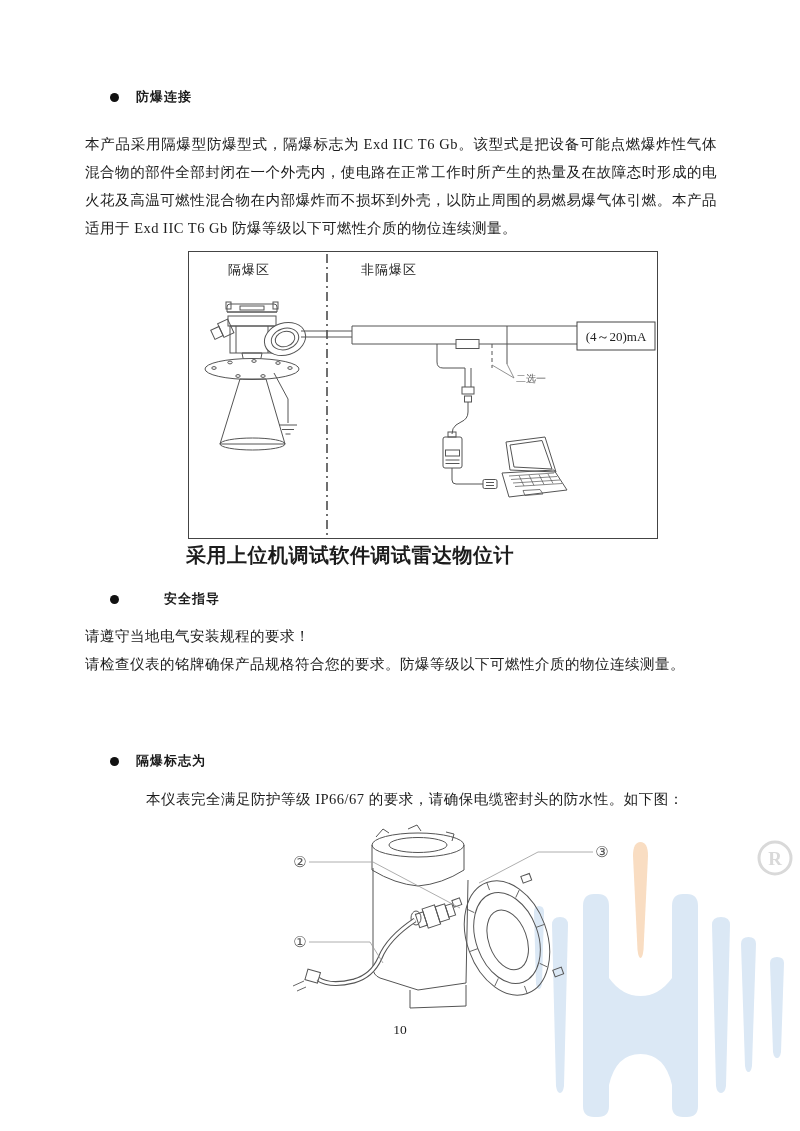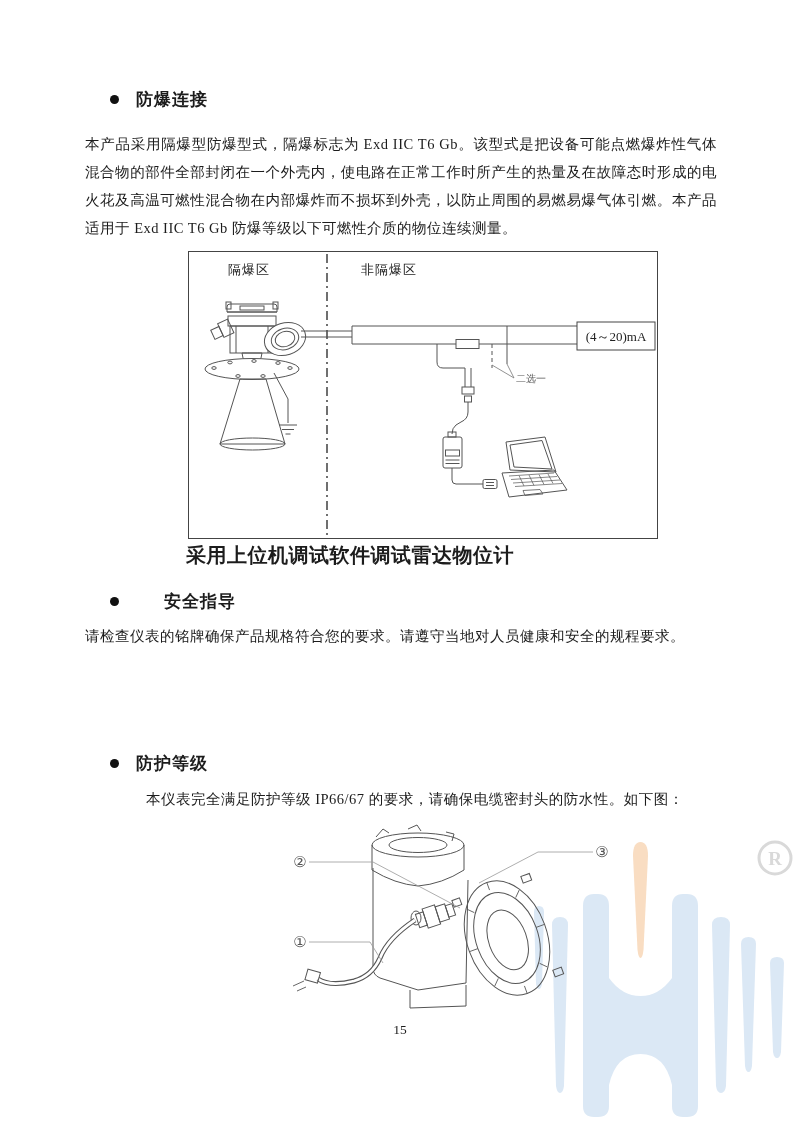--- a/index.html
+++ b/index.html
@@ -1,21 +1,21 @@
 <!DOCTYPE html>
 <html><head>
 <meta charset="utf-8">
 <style>
   html,body{margin:0;padding:0;background:#888;}
   .page{
     position:relative;width:800px;height:1131px;margin:0 auto;background:#ffffff;
     font-family:"Liberation Serif","DejaVu Serif",serif;color:#1c1c1c;overflow:hidden;
   }
   .abs{position:absolute;}
-  .heading{display:flex;align-items:center;gap:17px;font-size:17px;font-weight:600;letter-spacing:1px;}
+  .heading{display:flex;align-items:center;gap:17px;font-size:13px;font-weight:600;letter-spacing:1px;}
   .bullet{width:9px;height:9px;border-radius:50%;background:#111;flex:0 0 auto;}
   .para{font-size:14.5px;line-height:28px;text-align:justify;letter-spacing:0.5px;}
   .para p{margin:0;}
   .caption{font-size:20px;font-weight:700;font-family:"Liberation Sans","DejaVu Sans",sans-serif;letter-spacing:0.5px;}
   .pagenum{left:0;right:0;top:1022px;text-align:center;font-size:13.5px;}
   svg text{font-family:"Liberation Serif","DejaVu Serif",serif;}
   .content{position:relative;z-index:2;}
   .wm{z-index:1;}
 </style>
 </head>
@@ -136,26 +136,27 @@
     </svg>
 
     <div class="abs caption" style="left:186px;top:542px;">采用上位机调试软件调试雷达物位计</div>
 
     <div class="abs heading" style="left:110px;top:590px;gap:45px;">
       <span class="bullet"></span>
       <span>安全指导</span>
     </div>
 
     <div class="abs para" style="left:85px;top:622px;width:632px;">
-      <p>请检查仪表的铭牌确保产品规格符合您的要求。请遵守当地对人员健康和安全的规程要求。</p>
+      <p>请遵守当地电气安装规程的要求！</p>
+      <p>请检查仪表的铭牌确保产品规格符合您的要求。防爆等级以下可燃性介质的物位连续测量。</p>
     </div>
 
     <div class="abs heading" style="left:110px;top:752px;">
       <span class="bullet"></span>
-      <span>防护等级</span>
+      <span>隔爆标志为</span>
     </div>
 
     <div class="abs para" style="left:146px;top:785px;width:600px;">本仪表完全满足防护等级 IP66/67 的要求，请确保电缆密封头的防水性。如下图：</div>
 
     <svg class="abs" style="left:270px;top:820px;" width="400" height="200" viewBox="0 0 400 200">
       <g stroke="#555" fill="none" stroke-width="1">
         <ellipse cx="148" cy="25" rx="46" ry="12"></ellipse>
         <ellipse cx="148" cy="25" rx="29" ry="7.5"></ellipse>
         <path d="M102,25 L102,50 Q125,64 148,66 Q172,64 194,50 L194,25"></path>
         <path d="M106,17 l7,-8 l6,4 M138,9 l9,-4 l4,6 M176,12 l8,2 l-2,7"></path>
@@ -190,16 +191,16 @@
         <line x1="39" y1="122" x2="100" y2="122"></line>
           <line x1="100" y1="122" x2="113" y2="143"></line>
         <line x1="323" y1="32" x2="268" y2="32"></line>
           <line x1="268" y1="32" x2="209" y2="63"></line>
       </g>
       <text x="30" y="47" text-anchor="middle" font-size="15" fill="#555">②</text>
       <text x="30" y="127" text-anchor="middle" font-size="15" fill="#555">①</text>
       <text x="332" y="37" text-anchor="middle" font-size="15" fill="#555">③</text>
     </svg>
 
-    <div class="abs pagenum">15</div>
+    <div class="abs pagenum">10</div>
 
   </div>
 </div>
 
 </body></html>

